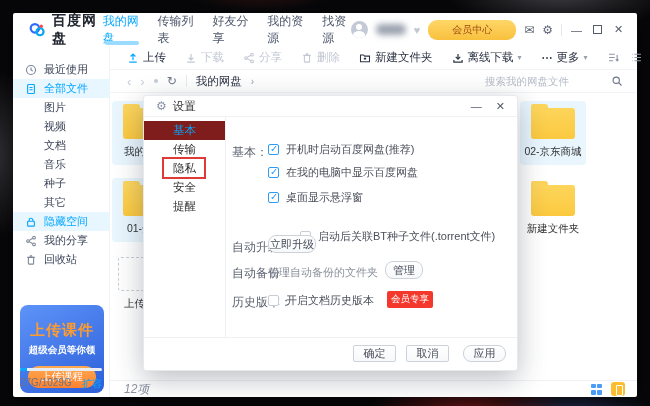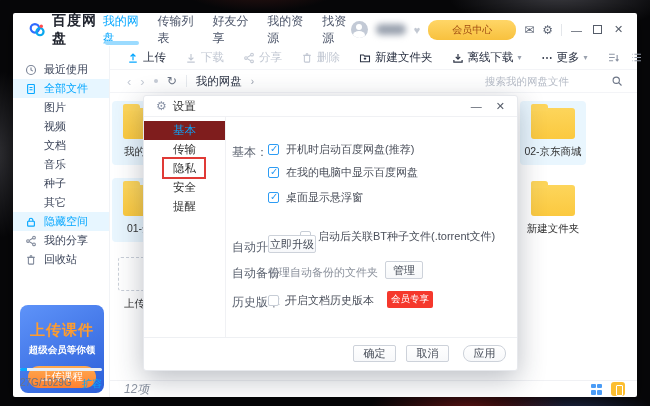--- a/index.html
+++ b/index.html
@@ -142,21 +142,21 @@
   .dlg-body { position:absolute; left:82px; top:21px; right:0; bottom:33px; }
   .sec-label { position:absolute; left:6px; font-size:12px; color:#5c6370; }
   .opt { position:absolute; left:42px; display:flex; align-items:center; gap:7px;
     font-size:11px; color:#4a4f5a; white-space:nowrap; }
   .cb { width:11px; height:11px; border:1px solid #c7cdd6; border-radius:2px;
     background:#fff; position:relative; flex:0 0 11px; }
   .cb.checked { border-color:#2d9cf4; }
   .cb.checked:after { content:"✓"; position:absolute; left:1px; top:-2px;
     font-size:10px; color:#2d9cf4; }
   .mini-btn { position:absolute; font-size:11px; color:#464c58;
-    border:1px solid #cdd2da; border-radius:2px; background:linear-gradient(#fff,#f7f8fa);
+    border:1px solid #cdd2da; border-radius:8px; background:linear-gradient(#fff,#f7f8fa);
     text-align:center; }
   .desc { position:absolute; left:42px; font-size:11px; color:#8b919c;
     white-space:nowrap; }
   .vip-badge { position:absolute; background:#f5382c; color:#fff; font-size:9.5px;
     padding:2px 4px; border-radius:2px; white-space:nowrap; }
   .dlg-footer { position:absolute; left:0; right:0; bottom:0; height:33px;
     border-top:1px solid #eef0f3; }
   .dlg-btn { position:absolute; top:7px; width:43px; height:17px; line-height:15px;
     text-align:center; font-size:11px; color:#464c58; border:1px solid #cdd2da;
     border-radius:2px; background:linear-gradient(#fff,#f7f8fa); }

